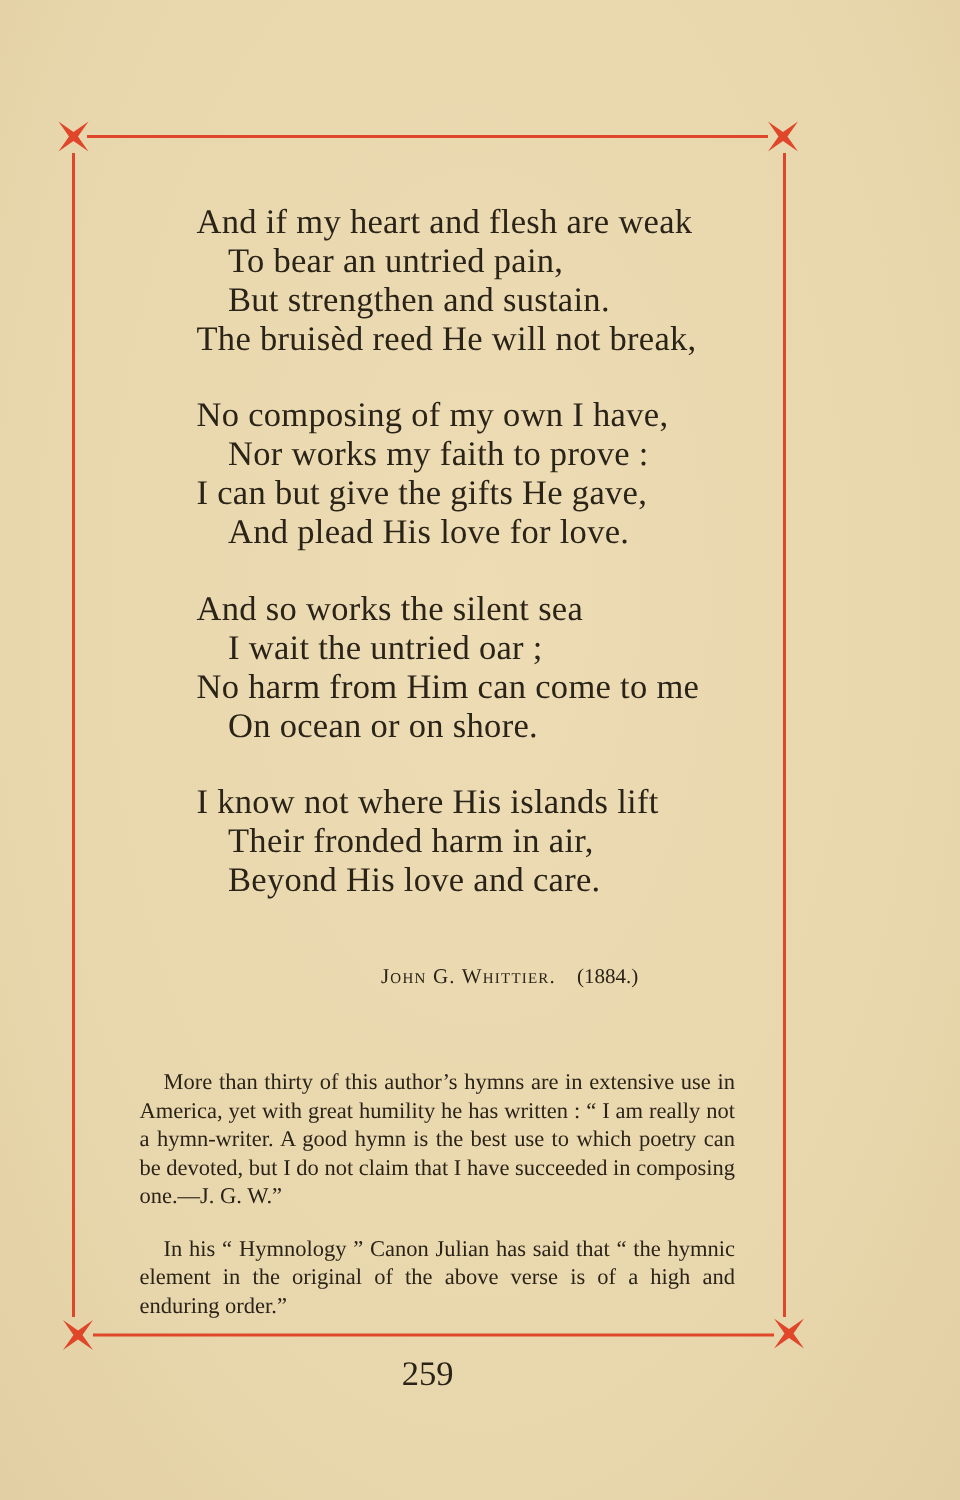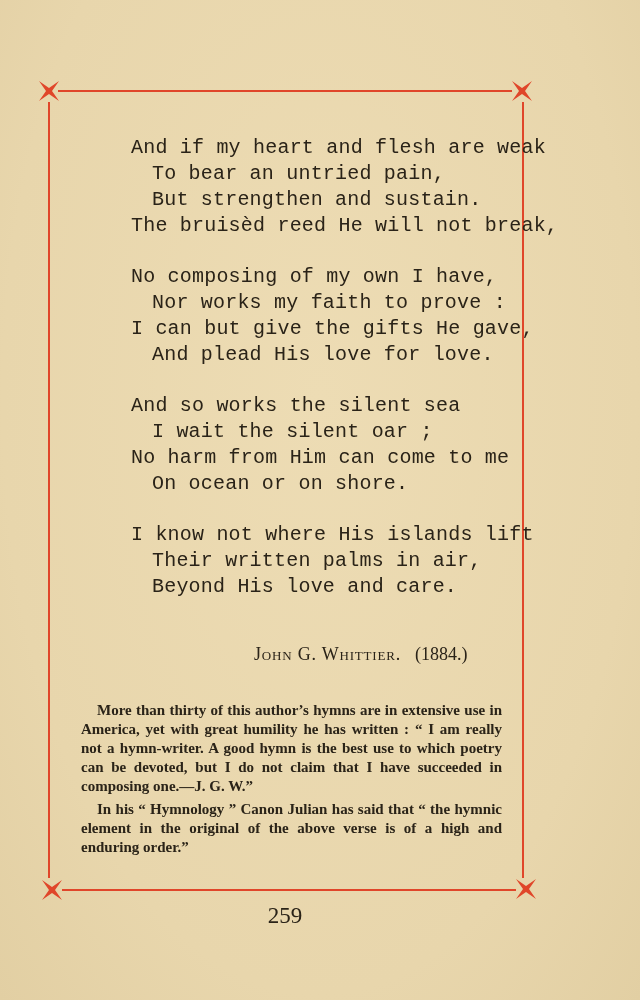--- a/index.html
+++ b/index.html
@@ -14,29 +14,29 @@
   .frame-line { position: absolute; background: #e0462a; }
   .top { left: 58px; top: 90px; width: 454px; height: 2px; }
   .bottom { left: 62px; top: 889px; width: 454px; height: 2px; }
   .left { left: 48px; top: 102px; width: 2px; height: 776px; }
   .right { left: 522px; top: 102px; width: 2px; height: 776px; }
   .corner { position: absolute; width: 22px; height: 22px; }
   .c-tl { left: 38px; top: 80px; }
   .c-tr { left: 511px; top: 80px; }
   .c-bl { left: 41px; top: 879px; }
   .c-br { left: 515px; top: 878px; }
-  .poem { position: absolute; left: 131px; top: 135px; width: 360px; font-size: 20px; line-height: 26px; letter-spacing: 0.2px; font-family: Liberation Mono, monospace; }
+  .poem { position: absolute; left: 131px; top: 135px; width: 360px; font-size: 23px; line-height: 26px; letter-spacing: 0.2px; }
   .stanza { margin-bottom: 25px; }
   .line { display: block; white-space: nowrap; }
   .line.indent { padding-left: 21px; }
-  .attrib { position: absolute; left: 254px; top: 644px; font-size: 18px; white-space: nowrap; }
+  .attrib { position: absolute; left: 254px; top: 644px; font-size: 14px; white-space: nowrap; }
   .attrib .name { font-variant: small-caps; letter-spacing: 0.8px; }
   .attrib .year { margin-left: 14px; }
   .note { position: absolute; left: 77px; top: 697px; width: 429px; font-size: 15px; line-height: 19px; text-align: justify; }
-  .note p { margin: 4px; text-indent: 16px; font-weight: bold; }
+  .note p { margin: 16px; text-indent: 16px; }
   .pagenum { position: absolute; left: 0; width: 570px; top: 903px; text-align: center; font-size: 23px; }
 </style>
 </head>
 <body>
 
 <div class="page">
   <div class="frame-line top"></div>
   <div class="frame-line bottom"></div>
   <div class="frame-line left"></div>
   <div class="frame-line right"></div>
@@ -62,27 +62,27 @@
       <span class="line">The bruisèd reed He will not break,</span>
     </div>
     <div class="stanza">
       <span class="line">No composing of my own I have,</span>
       <span class="line indent">Nor works my faith to prove :</span>
       <span class="line">I can but give the gifts He gave,</span>
       <span class="line indent">And plead His love for love.</span>
     </div>
     <div class="stanza">
       <span class="line">And so works the silent sea</span>
-      <span class="line indent">I wait the silent oar ;</span>
+      <span class="line indent">I wait the untried oar ;</span>
       <span class="line">No harm from Him can come to me</span>
       <span class="line indent">On ocean or on shore.</span>
     </div>
     <div class="stanza">
       <span class="line">I know not where His islands lift</span>
-      <span class="line indent">Their written palms in air,</span>
+      <span class="line indent">Their fronded harm in air,</span>
       <span class="line indent">Beyond His love and care.</span>
     </div>
   </div>
 
   <div class="attrib">
     <span class="name">John G. Whittier.</span><span class="year">(1884.)</span>
   </div>
 
   <div class="note">
     <p>More than thirty of this author’s hymns are in extensive use in America, yet with great humility he has written : “ I am really not a hymn-writer.  A good hymn is the best use to which poetry can be devoted, but I do not claim that I have succeeded in composing one.—J. G. W.”</p>

